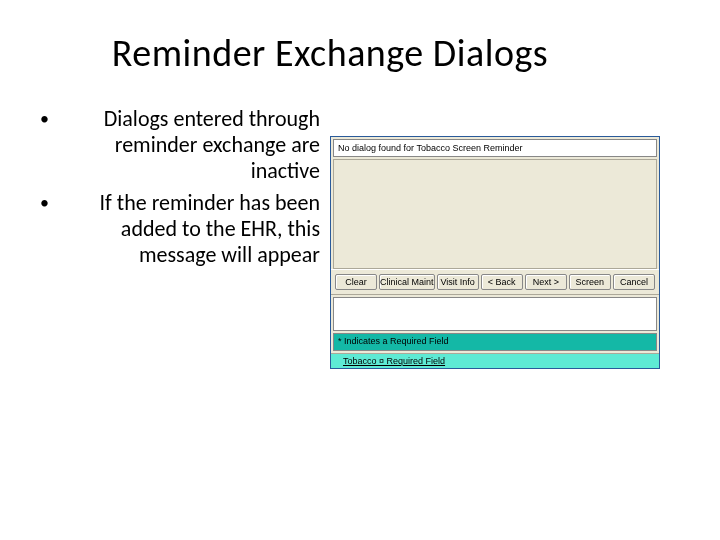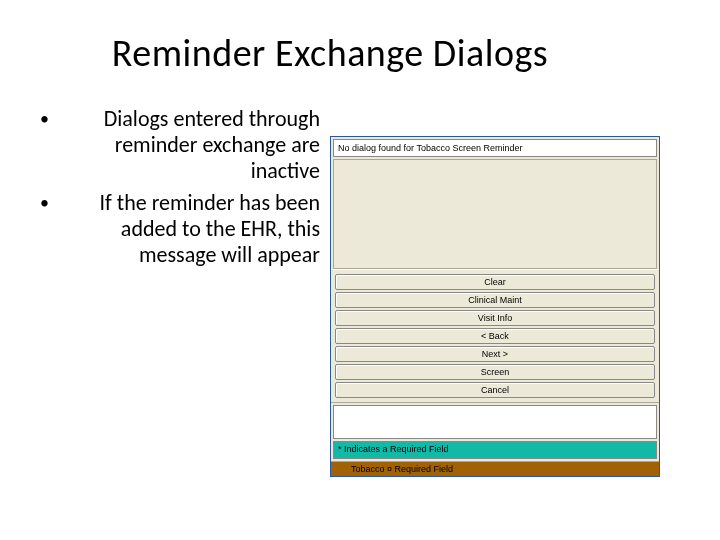--- a/index.html
+++ b/index.html
@@ -13,25 +13,25 @@
   .bullet .txt { font-size: 22px; line-height: 26px; text-align: right; }
   .img-col { width: 50%; position: relative; padding-top: 30px; }
 
   .win { width: 330px; border: 1px solid #2a5a9a; background: #ece9d8; font-family: Tahoma, Arial, sans-serif; font-size: 10px; position: relative; }
   .titlebar { height: 22px; background: linear-gradient(to bottom, #3a78d6 0%, #2a5db8 50%, #1e4aa0 100%); display: flex; align-items: center; padding: 0 3px; color: #fff; font-size: 11px; font-weight: bold; border-bottom: 1px solid #1a3a7a; }
   .titlebar .icon { width: 14px; height: 14px; background: #f0d070; border: 1px solid #a08020; margin-right: 4px; display:inline-block; }
   .titlebar .ttxt { flex: 1; white-space: nowrap; overflow: hidden; }
   .closebtn { width: 18px; height: 16px; background: linear-gradient(to bottom, #f08060, #d04020); border: 1px solid #a03010; border-radius: 2px; color: #fff; font-size: 10px; line-height: 12px; text-align: center; font-weight: bold; cursor: pointer; }
   .content-msg { background: #fff; border: 1px solid #888; margin: 2px; padding: 3px 4px; font-size: 9px; color: #000; white-space: nowrap; overflow: hidden; }
   .mid-panel { height: 110px; background: #ece9d8; border: 1px solid #aca899; margin: 0 2px; }
-  .btnrow { display: flex; gap: 2px; padding: 4px 4px; background: #ece9d8; border-top: 1px solid #fff; border-bottom: 1px solid #aca899; flex-direction: column; }
+  .btnrow { display: flex; gap: 2px; padding: 4px 4px; background: #ece9d8; border-top: 1px solid #fff; border-bottom: 1px solid #aca899; }
   .btn { flex: 1; text-align: center; font-size: 9px; padding: 2px 0; background: #ece9d8; border: 1px solid #888; border-radius: 2px; cursor: pointer; box-shadow: inset 1px 1px 0 #fff; white-space: nowrap; }
   .lower-panel { height: 34px; background: #fff; border: 1px solid #888; margin: 2px; }
   .note-area { background: #14b8a6; border: 1px solid #888; margin: 2px; padding: 2px 4px; font-size: 9px; height: 18px; white-space: nowrap; overflow: hidden; }
-  .status { background: #a16207; border-top: 1px solid #aca899; padding: 2px 20px; font-size: 9px; white-space: nowrap; overflow: hidden; }
+  .status { background: #5eead4; border-top: 1px solid #aca899; padding: 2px 12px; font-size: 9px; white-space: nowrap; overflow: hidden; text-decoration: underline; }
 </style>
 </head>
 <body>
 
 <div class="slide">
   <h1 class="title">Reminder Exchange Dialogs</h1>
 
   <div class="body">
     <div class="text-col">
       <div class="bullet">

